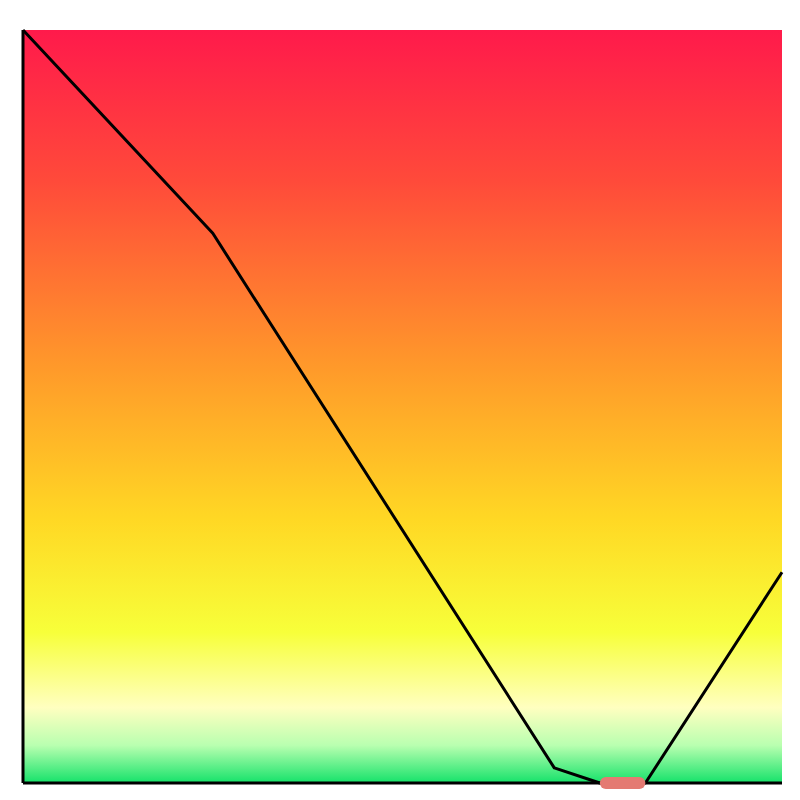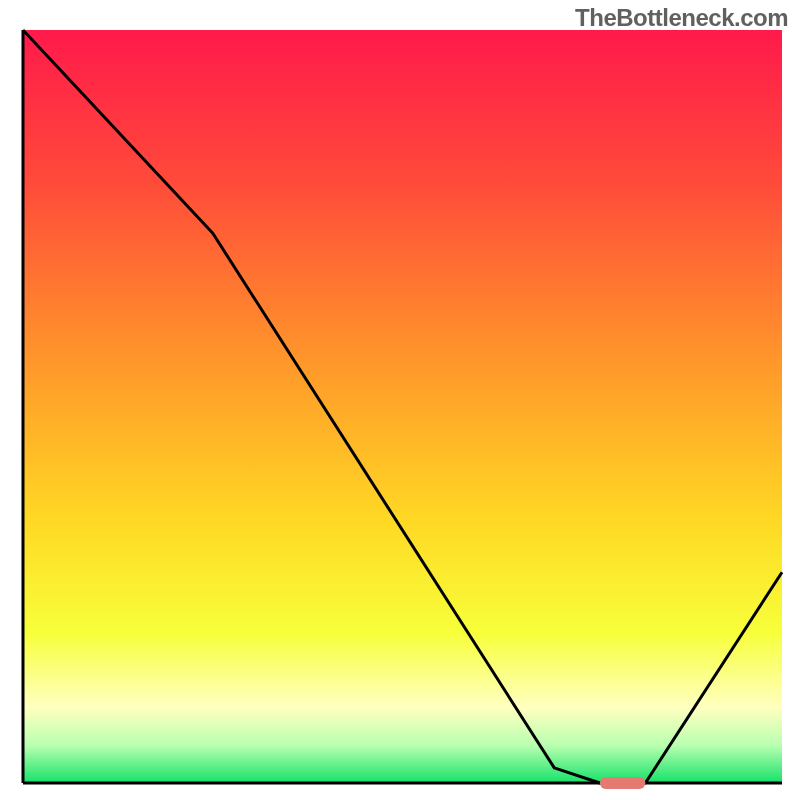--- a/index.html
+++ b/index.html
@@ -30,21 +30,20 @@
     left: 0;
     top: 0;
     width: 800px;
     height: 800px;
   }
 </style>
 </head>
 <body>
 <div class="container">
 
-<div class="watermark">TheBottleneck.com</div>
 
 <svg class="chart" viewBox="0 0 800 800" preserveAspectRatio="none">
   <defs>
     <linearGradient id="bg-grad" x1="0" y1="0" x2="0" y2="1">
 
     <stop offset="0%" stop-color="#ff1a4b"></stop>
           <stop offset="20%" stop-color="#ff4a3a"></stop>
           <stop offset="45%" stop-color="#ff9a2a"></stop>
           <stop offset="65%" stop-color="#ffd824"></stop>
           <stop offset="80%" stop-color="#f7ff3a"></stop>

